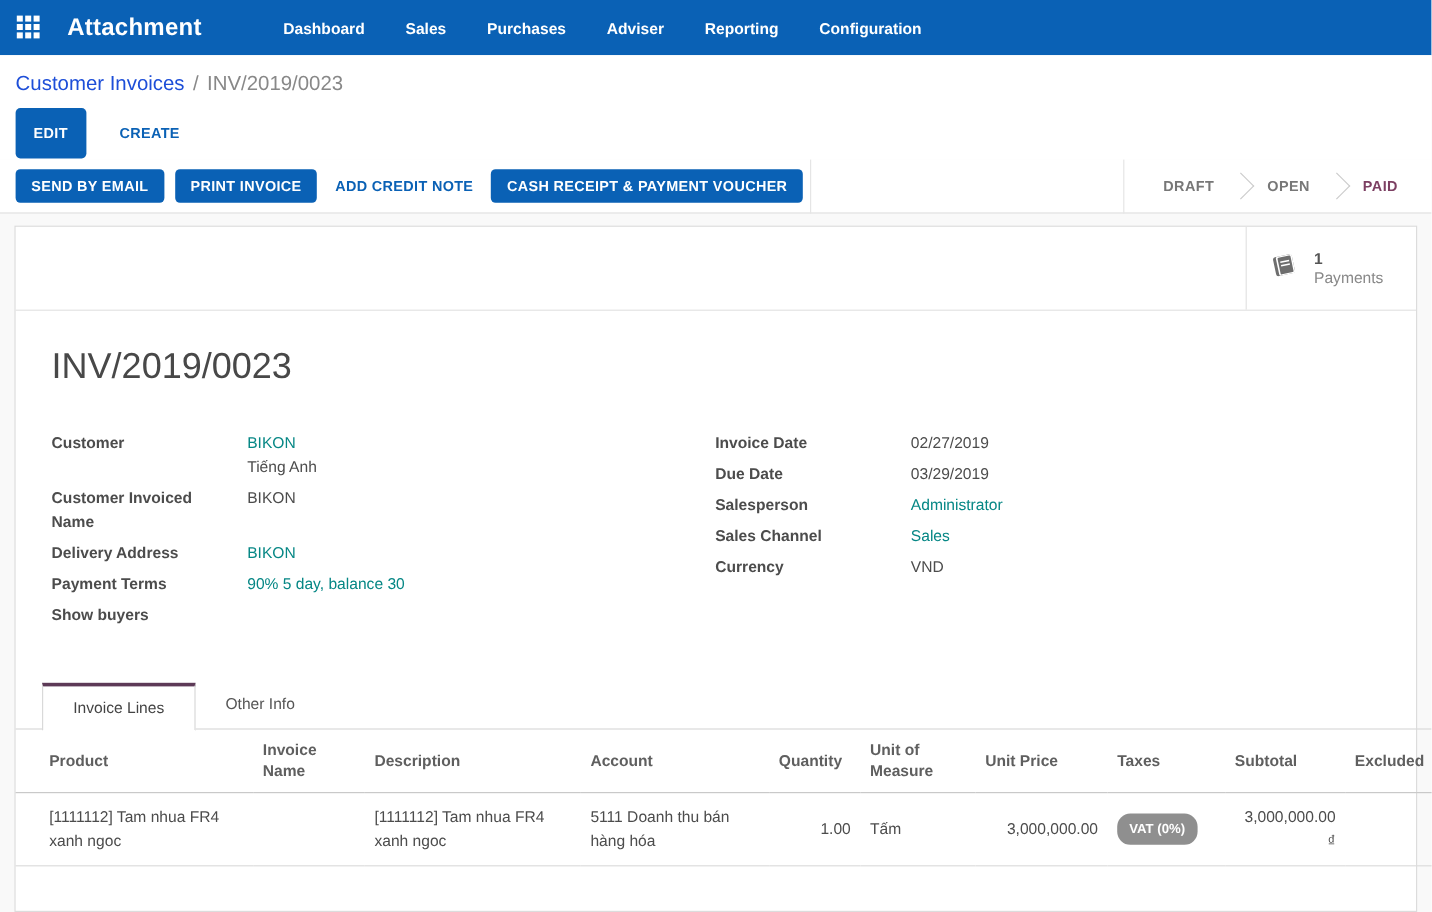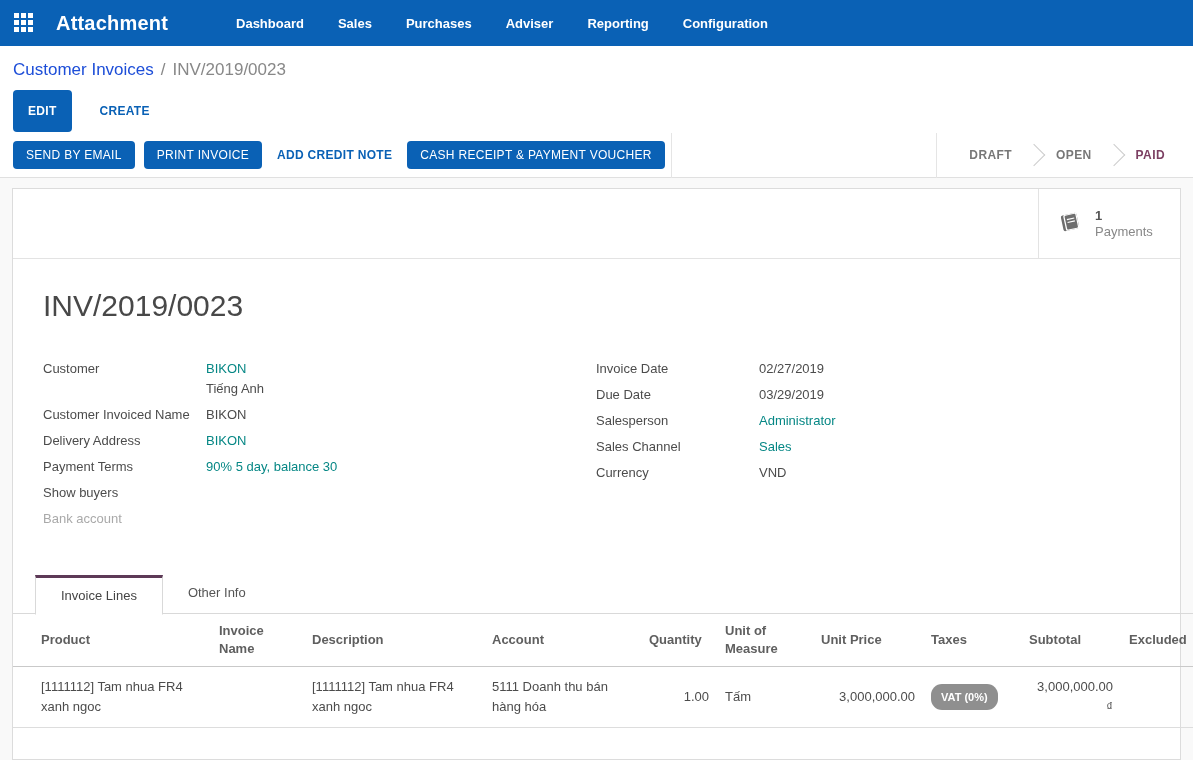--- a/index.html
+++ b/index.html
@@ -25,21 +25,21 @@
                  font-size:12px; font-weight:700; padding:14px 15px; letter-spacing:.3px; cursor:pointer; }
   .btn-link { color:#0a61b5; font-size:12px; font-weight:700; margin-left:28px; letter-spacing:.3px; cursor:pointer; text-decoration:none; }
   .dropdown-group { position:absolute; left:717px; top:2px; display:flex; gap:22px; }
   .dd { color:#555; font-size:14px; cursor:pointer; display:flex; align-items:center; gap:6px; }
   .caret { width:0; height:0; border-left:4px solid transparent; border-right:4px solid transparent; border-top:5px solid #555; display:inline-block; }
 
   
   .statusstrip { background:#fff; border-bottom:1px solid #e0e0e0; height:45px; display:flex; align-items:center; padding-left:13px; }
   .statusstrip .btns { display:flex; align-items:center; gap:9px; }
   .sb-btn { background:#0a61b5; color:#fff; border:none; border-radius:4px; font-family:inherit;
-            font-size:12px; font-weight:400; padding:7px 13px; letter-spacing:.3px; cursor:pointer; white-space:nowrap; }
+            font-size:12px; font-weight:700; padding:7px 13px; letter-spacing:.3px; cursor:pointer; white-space:nowrap; }
   .sb-link { color:#0a61b5; font-size:12px; font-weight:700; margin:0 6px; letter-spacing:.3px; cursor:pointer; text-decoration:none; white-space:nowrap; }
   .strip-divider { width:1px; height:45px; background:#e5e5e5; margin-left:6px; }
   .statewidget { margin-left:auto; display:flex; align-items:center; height:45px; border-left:1px solid #e5e5e5; padding:0 16px 0 20px; }
   .state { font-size:12px; font-weight:700; color:#777; letter-spacing:.4px; padding:0 12px; cursor:pointer; }
   .state.active { color:#7c3f62; }
   .chev { width:16px; height:16px; border-top:1px solid #ccc; border-right:1px solid #ccc; transform:rotate(45deg); margin:0 2px; }
 
   
   .content { padding:10px 12px 0 12px; height:582px; }
   .sheet { background:#fff; border:1px solid #dcdcdc; height:100%; position:relative; }
@@ -48,21 +48,21 @@
   .statbtn .num { font-size:13px; color:#555; font-weight:600; line-height:16px; }
   .statbtn .lbl { font-size:13px; color:#888; line-height:16px; }
   .book-icon { color:#6e6e6e; }
 
   .doc-title { font-size:30px; font-weight:400; color:#484848; margin:30px 0 0 30px; }
 
   .fields { display:flex; margin:36px 0 0 30px; }
   .fcol { width:535px; }
   .fcol.right { width:560px; margin-left:18px; }
   .frow { display:flex; margin-bottom:6px; }
-  .flabel { width:163px; font-size:13px; font-weight:400; color:#4c4c4c; line-height:20px; padding-right:10px; }
+  .flabel { width:163px; font-size:13px; font-weight:700; color:#4c4c4c; line-height:20px; padding-right:10px; }
   .fval { font-size:13px; line-height:20px; color:#4c4c4c; }
   .fval .link { color:#068785; cursor:pointer; }
   .flabel.muted { color:#a9a9a9; }
 
   
   .tabs { display:flex; margin:40px 0 0 22px; border-bottom:0; position:relative; }
   .tabs::after { content:""; position:absolute; left:-22px; right:-13px; bottom:0; height:1px; background:#d9d9d9; }
   .tab { font-size:13px; color:#555; padding:10px 25px 11px 25px; cursor:pointer; position:relative; z-index:1; }
   .tab.active { background:#fff; border:1px solid #d9d9d9; border-top:3px solid #5d3a57; border-bottom:1px solid #fff; color:#444; margin-bottom:-1px; }
 
@@ -171,24 +171,20 @@
         <div class="frow">
           <div class="flabel">Delivery Address</div>
           <div class="fval"><span class="link">BIKON</span></div>
         </div>
         <div class="frow">
           <div class="flabel">Payment Terms</div>
           <div class="fval"><span class="link">90% 5 day, balance 30</span></div>
         </div>
         <div class="frow">
           <div class="flabel">Show buyers</div>
-          <div class="fval"></div>
-        </div>
-        <div class="frow">
-          <div class="flabel muted">Bank account</div>
           <div class="fval"></div>
         </div>
       </div>
 
       <div class="fcol right">
         <div class="frow">
           <div class="flabel">Invoice Date</div>
           <div class="fval">02/27/2019</div>
         </div>
         <div class="frow">

